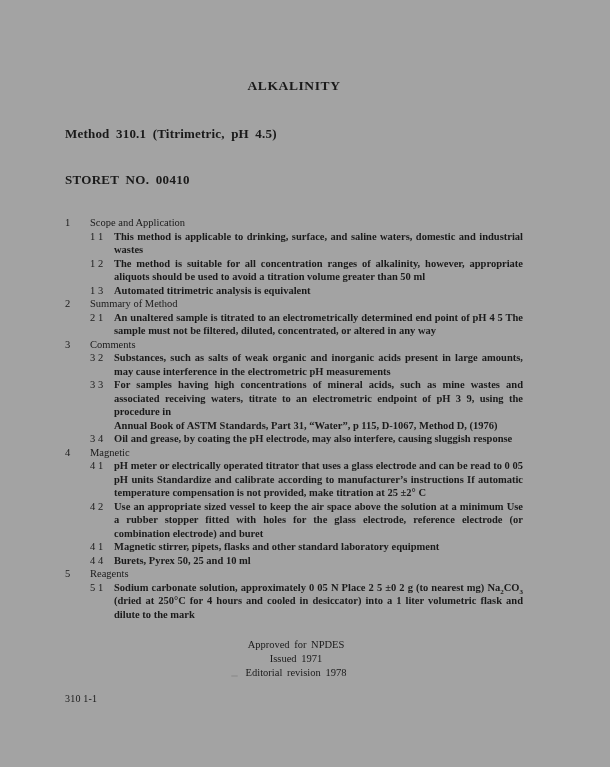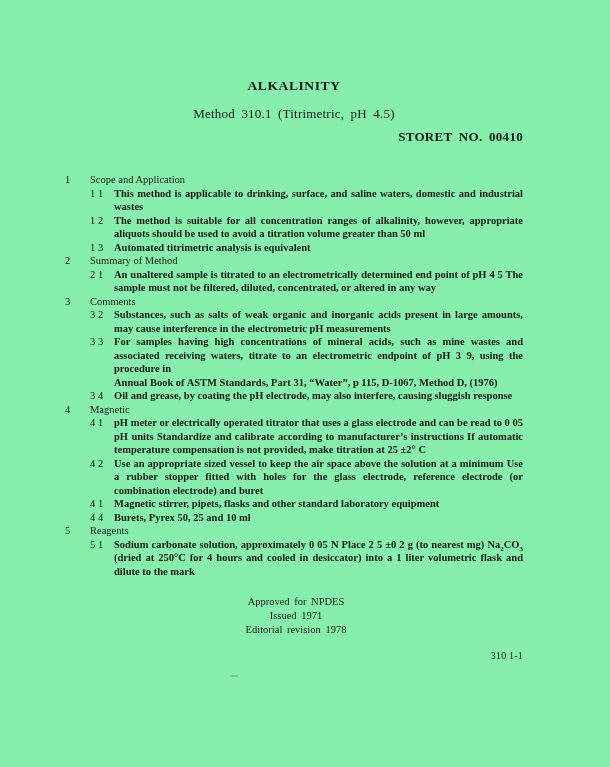--- a/index.html
+++ b/index.html
@@ -1,46 +1,44 @@
 <!DOCTYPE html>
 <html><head>
 <meta charset="utf-8">
 <style>
   html, body { margin: 0; padding: 0; background: #e8e8e8; }
   .page {
     position: relative;
     width: 610px;
     height: 767px;
     margin: 0 auto;
-    background: #86efac;
+    background: #a3a3a3;
     color: #1a1a1a;
     font-family: "Liberation Serif", "DejaVu Serif", serif;
     overflow: hidden;
   }
   .col { padding-left: 65px; padding-right: 87px; }
 
   .doc-title {
     margin-top: 78px;
     text-align: center;
     font-weight: 700;
     font-size: 13.5px;
     letter-spacing: 0.6px;
     word-spacing: 2px;
   }
   .method-line {
-    margin-top: 12px;
-    text-align: center;
-    font-weight: 400;
+    margin-top: 32px;
+    font-weight: 700;
     font-size: 13px;
     letter-spacing: 0.2px;
     word-spacing: 3px;
   }
   .storet-line {
-    margin-top: 7px;
-    text-align: right;
+    margin-top: 30px;
     font-weight: 700;
     font-size: 13px;
     letter-spacing: 0.3px;
     word-spacing: 3px;
   }
 
   .content {
     margin-top: 28px;
     font-size: 10.5px;
     line-height: 13.5px;
@@ -57,21 +55,21 @@
   .footer {
     margin-top: 17px;
     margin-left: 4px;
     font-size: 10.5px;
     line-height: 14px;
     word-spacing: 2px;
     text-align: center;
   }
   .page-num {
     margin-top: 13px;
-    text-align: right;
+    text-align: left;
     font-size: 10px;
     letter-spacing: 0.2px;
   }
   .artifact {
     position: absolute;
     left: 231px;
     top: 675px;
     width: 7px;
     height: 2px;
     background: #8a8a8a;

